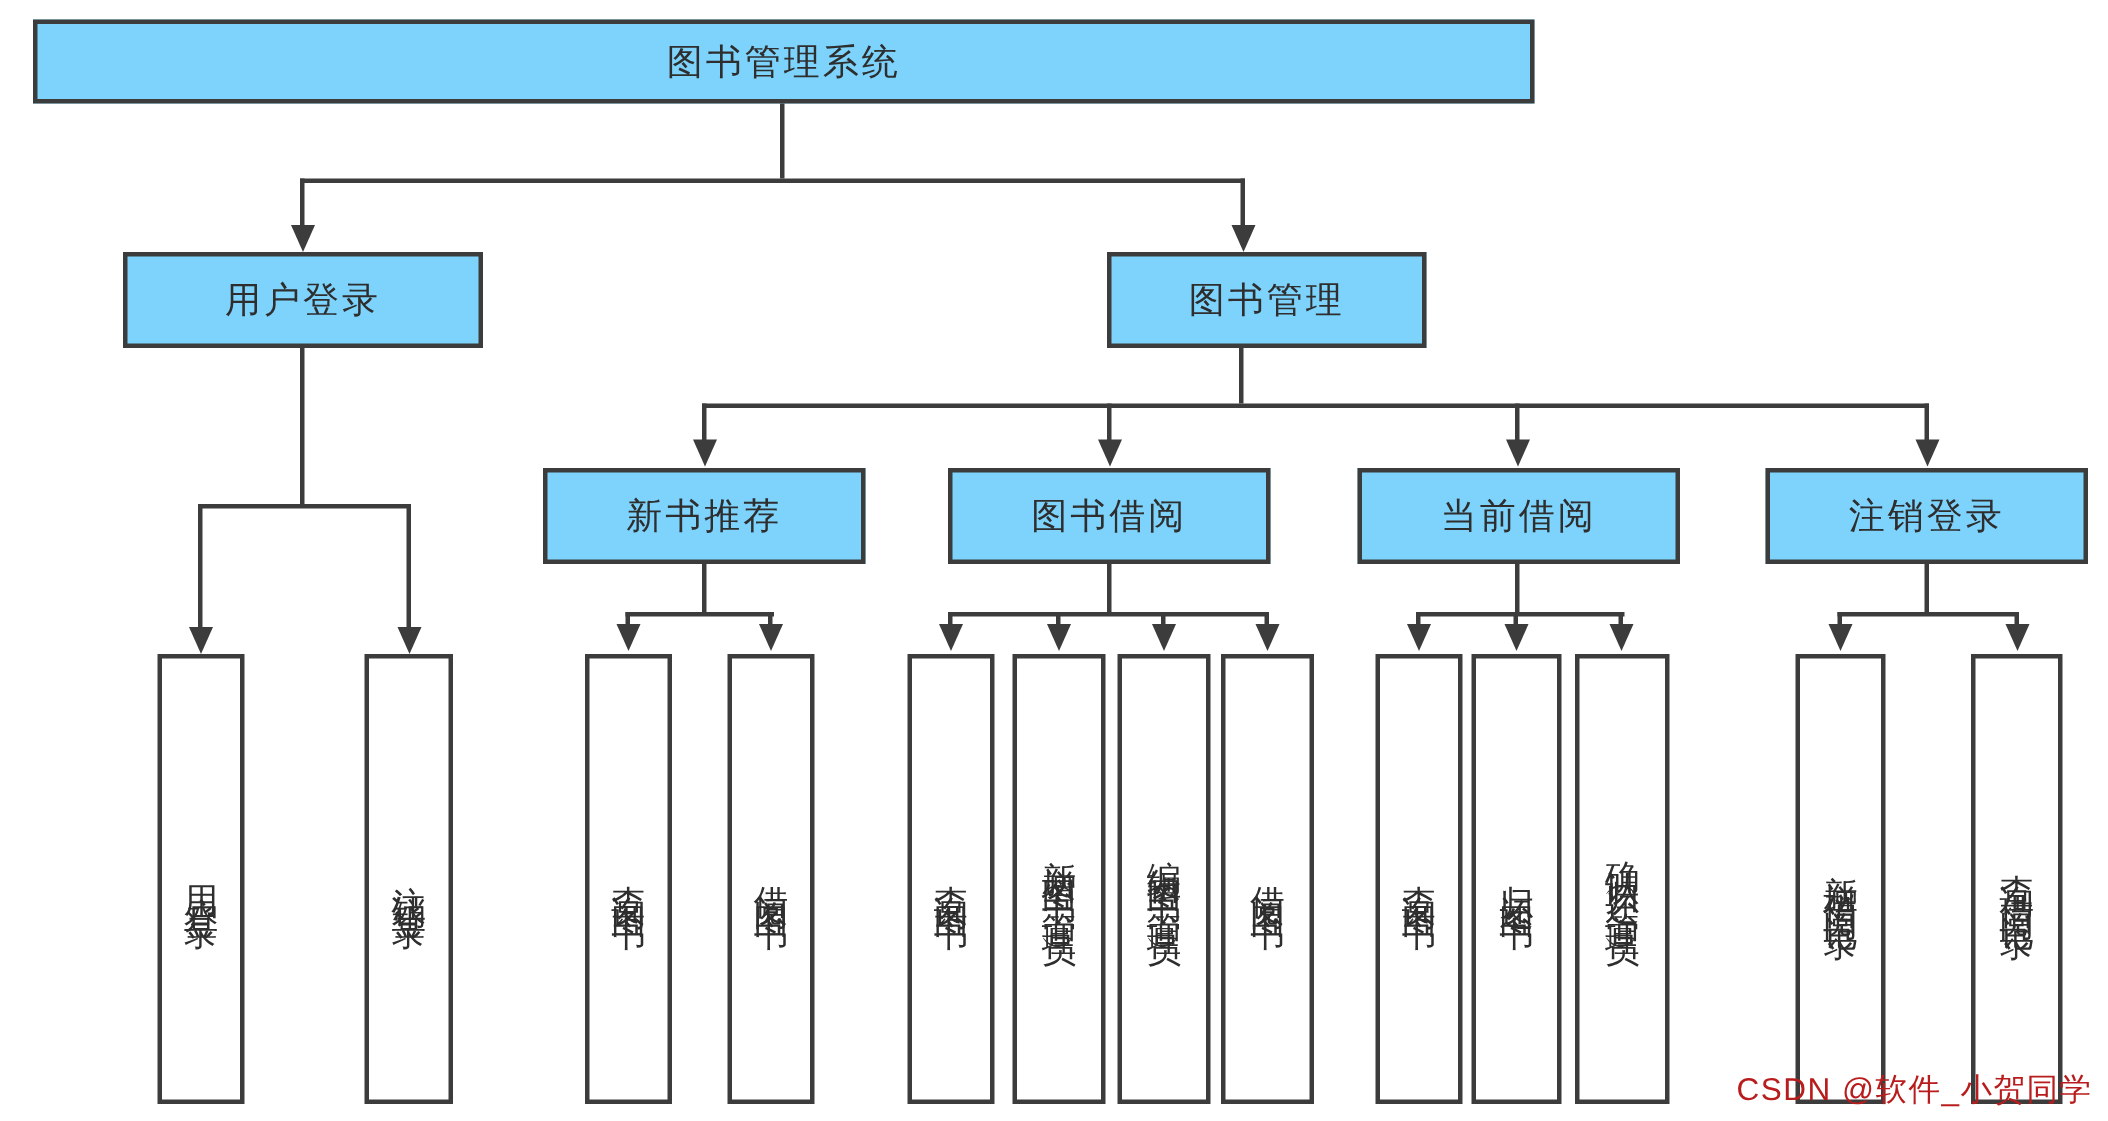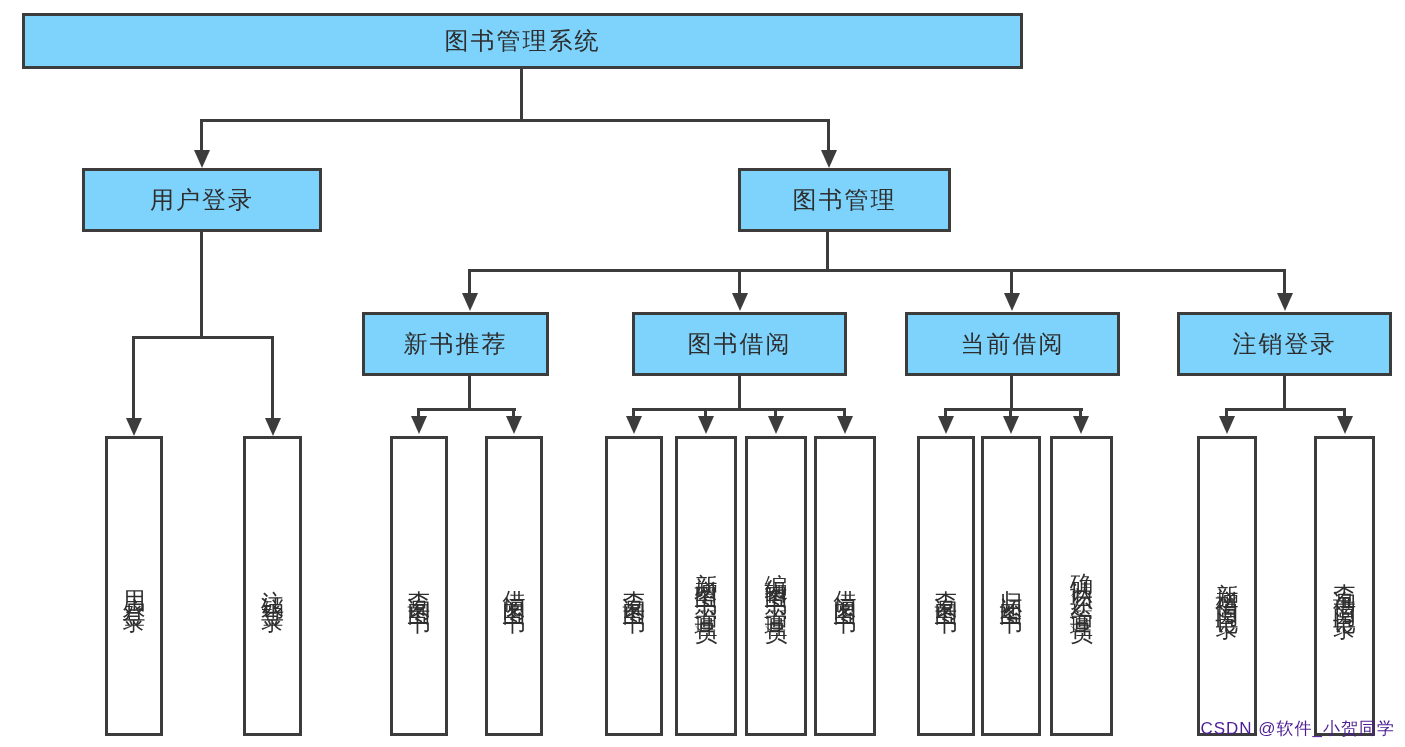--- a/index.html
+++ b/index.html
@@ -27,34 +27,34 @@
   .vline{position:absolute;width:3px;background:#3c3c3c;}
   .arrow{
     position:absolute;width:0;height:0;
     border-left:8px solid transparent;border-right:8px solid transparent;
     border-top:18px solid #3c3c3c;
   }
   
   #b-root    {left:22px;  top:13px;  width:1001px;height:56px;}
   #b-ulogin  {left:82px;  top:168px; width:240px; height:64px;}
   #b-bmgmt   {left:738px; top:168px; width:213px; height:64px;}
-  #b-nrec    {left:362px; top:312px; width:187px; height:64px;text-align:center;}
+  #b-nrec    {left:362px; top:312px; width:215px; height:64px;text-align:center;}
   #b-bborrow {left:632px; top:312px; width:215px; height:64px;}
   #b-cborrow {left:905px; top:312px; width:215px; height:64px;}
   #b-brec    {left:1177px;top:312px; width:215px; height:64px;}
   #l-a1{left:105px; width:58px;} #l-a2{left:243px; width:59px;}
   #l-b1{left:390px; width:58px;} #l-b2{left:485px; width:58px;}
   #l-c1{left:605px; width:58px;} #l-c2{left:675px; width:62px;}
   #l-c3{left:745px; width:62px;} #l-c4{left:814px; width:62px;}
   #l-d1{left:917px; width:58px;} #l-d2{left:981px; width:60px;} #l-d3{left:1050px;width:63px;}
   #l-e1{left:1197px;width:60px;} #l-e2{left:1314px;width:61px;}
   
   #watermark{
-    position:absolute;right:10px;bottom:7px;font-size:17px;
-    color:#4c1d95;letter-spacing:1px;white-space:nowrap;z-index:5;
+    position:absolute;right:10px;bottom:7px;font-size:21px;
+    color:#b91c1c;letter-spacing:1px;white-space:nowrap;z-index:5;
   }
 </style>
 </head>
 <body>
 
 <div id="canvas">
 
   <div class="box" id="b-root">图书管理系统</div>
 
   <div class="box" id="b-ulogin">用户登录</div>

